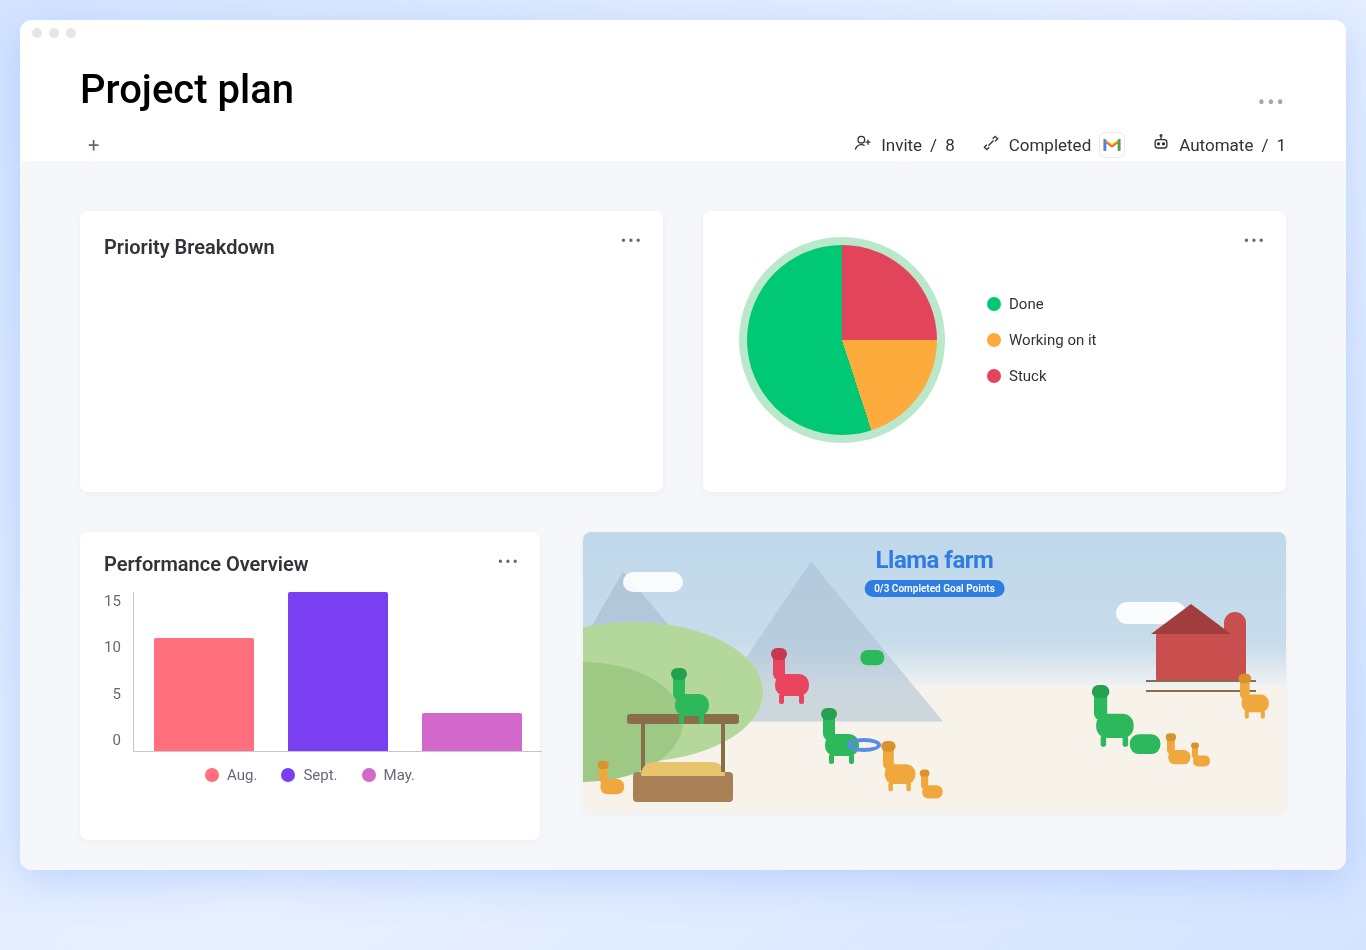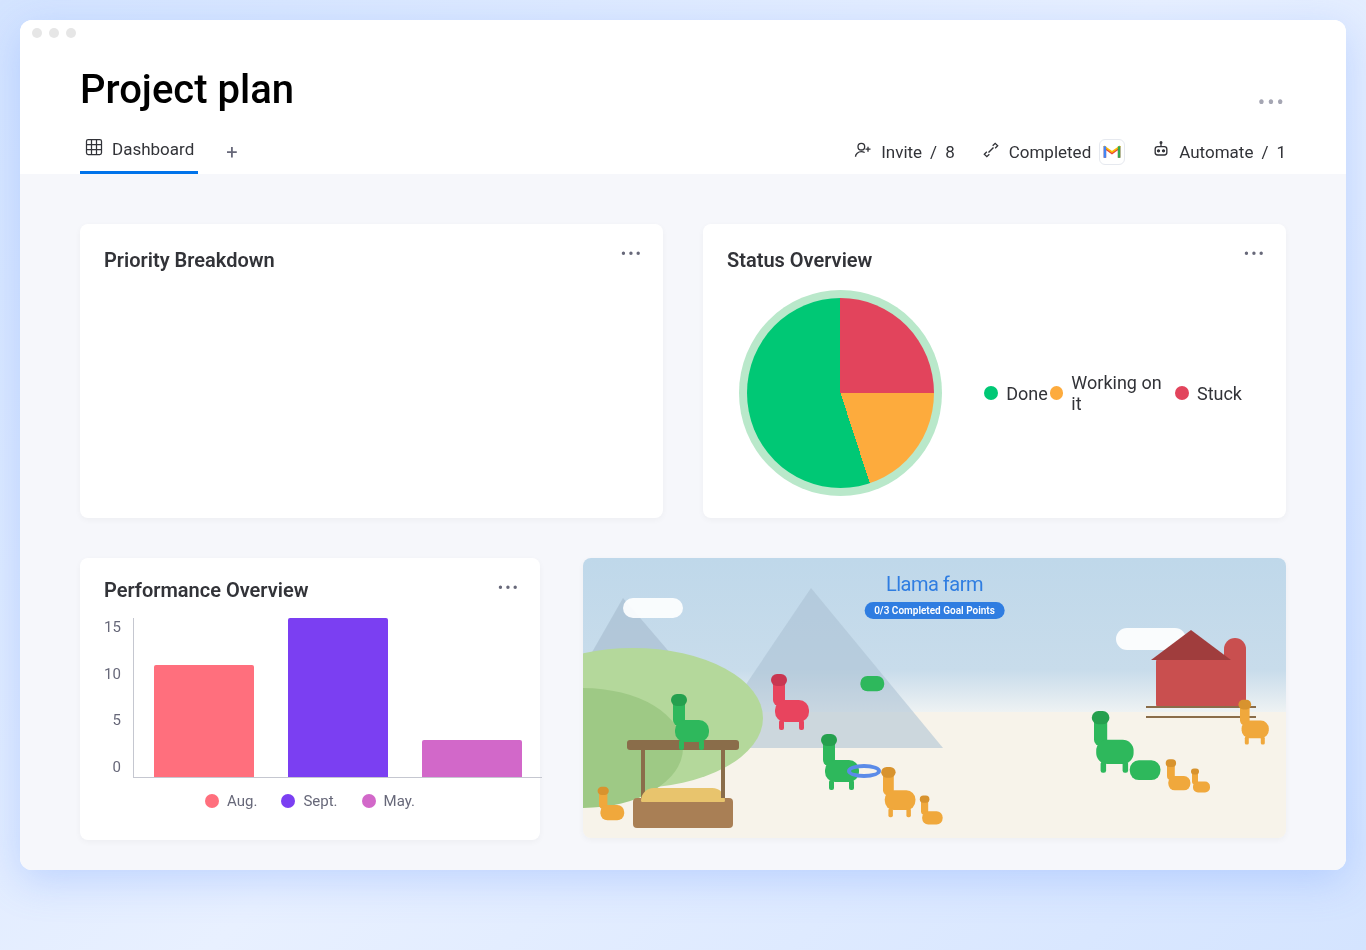--- a/index.html
+++ b/index.html
@@ -175,21 +175,21 @@
 .pie-container { position: relative; width: 190px; height: 190px; }
 .pie-ring {
   position: absolute; inset: -8px;
   border-radius: 50%;
   background: #b9e8ca;
 }
 .pie {
   position: absolute; inset: 0;
   border-radius: 50%;
 }
-.pie-legend { display: flex; flex-direction: row; gap: 2px; font-size: 18px; color: #323338; }
+.pie-legend { display: flex; flex-direction: column; gap: 18px; font-size: 15px; color: #323338; }
 
 .bar-card { 
   padding: 20px 24px 14px 24px;
 }
 .bar-chart {
   display: flex;
   align-items: stretch;
   height: 160px;
 }
 .y-axis {
@@ -222,22 +222,22 @@
   position: relative;
   background: linear-gradient(#bfd8ea 0%, #c8dceb 40%, #eef2f3 55%, #f7f3ea 55%, #f7f3ea 100%);
   box-shadow: 0 2px 6px rgba(0,0,0,0.04);
 }
 .farm-title {
   position: absolute;
   top: 14px; left: 50%; transform: translateX(-50%);
   text-align: center;
 }
 .farm-title h2 {
-  font-size: 20px;
-  font-weight: 400;
+  font-size: 24px;
+  font-weight: 700;
   color: #2f7de1;
   letter-spacing: -0.5px;
 }
 .farm-badge {
   display: inline-block;
   margin-top: 6px;
   background: #2f7de1;
   color: #fff;
   font-size: 10px;
   padding: 3px 10px;
@@ -373,32 +373,20 @@
     <div class="dot"></div>
   </div>
 
   <div style="position:relative">
     <div class="more-dots">•••</div>
     <div class="header">
       <h1 class="page-title">Project plan</h1>
 
       <div class="topbar">
         <div class="tabs">
-          <div class="tab active">
-            <span class="tab-icon">
-              <svg viewBox="0 0 24 24" fill="none" stroke="#323338" stroke-width="1.5">
-                <rect x="3" y="3" width="18" height="18" rx="2"></rect>
-                <line x1="3" y1="9" x2="21" y2="9"></line>
-                <line x1="3" y1="15" x2="21" y2="15"></line>
-                <line x1="9" y1="3" x2="9" y2="21"></line>
-                <line x1="15" y1="3" x2="15" y2="21"></line>
-              </svg>
-            </span>
-            <span>Dashboard</span>
-          </div>
           <div class="add-tab">+</div>
         </div>
 
         <div class="actions">
           <div class="action">
             <span>
               <svg viewBox="0 0 24 24" fill="none" stroke="#323338" stroke-width="1.6">
                 <circle cx="10" cy="8" r="4"></circle>
                 <path d="M3 20c0-3.3 3.1-6 7-6 1.5 0 2.9.4 4 1"></path>
                 <line x1="18" y1="8" x2="18" y2="14"></line>
@@ -449,21 +437,20 @@
   </div>
 
   <div class="content">
 
     <div class="card">
       <div class="card-title">Priority Breakdown</div>
       <div class="card-more">•••</div>
     </div>
 
     <div class="card">
-      <div class="card-title">Status Overview</div>
       <div class="card-more">•••</div>
       <div class="pie-wrap">
         <div class="pie-container">
           <div class="pie-ring"></div>
           <div class="pie" id="pie" style="background: conic-gradient(rgb(226, 68, 92) 0%, rgb(226, 68, 92) 25%, rgb(253, 171, 61) 25%, rgb(253, 171, 61) 45%, rgb(0, 200, 117) 45%, rgb(0, 200, 117) 100%);"></div>
         </div>
         <div class="pie-legend">
           <div class="legend-item">
             <span class="swatch" id="sw-done" style="background: rgb(0, 200, 117);"></span>
             <span>Done</span>

